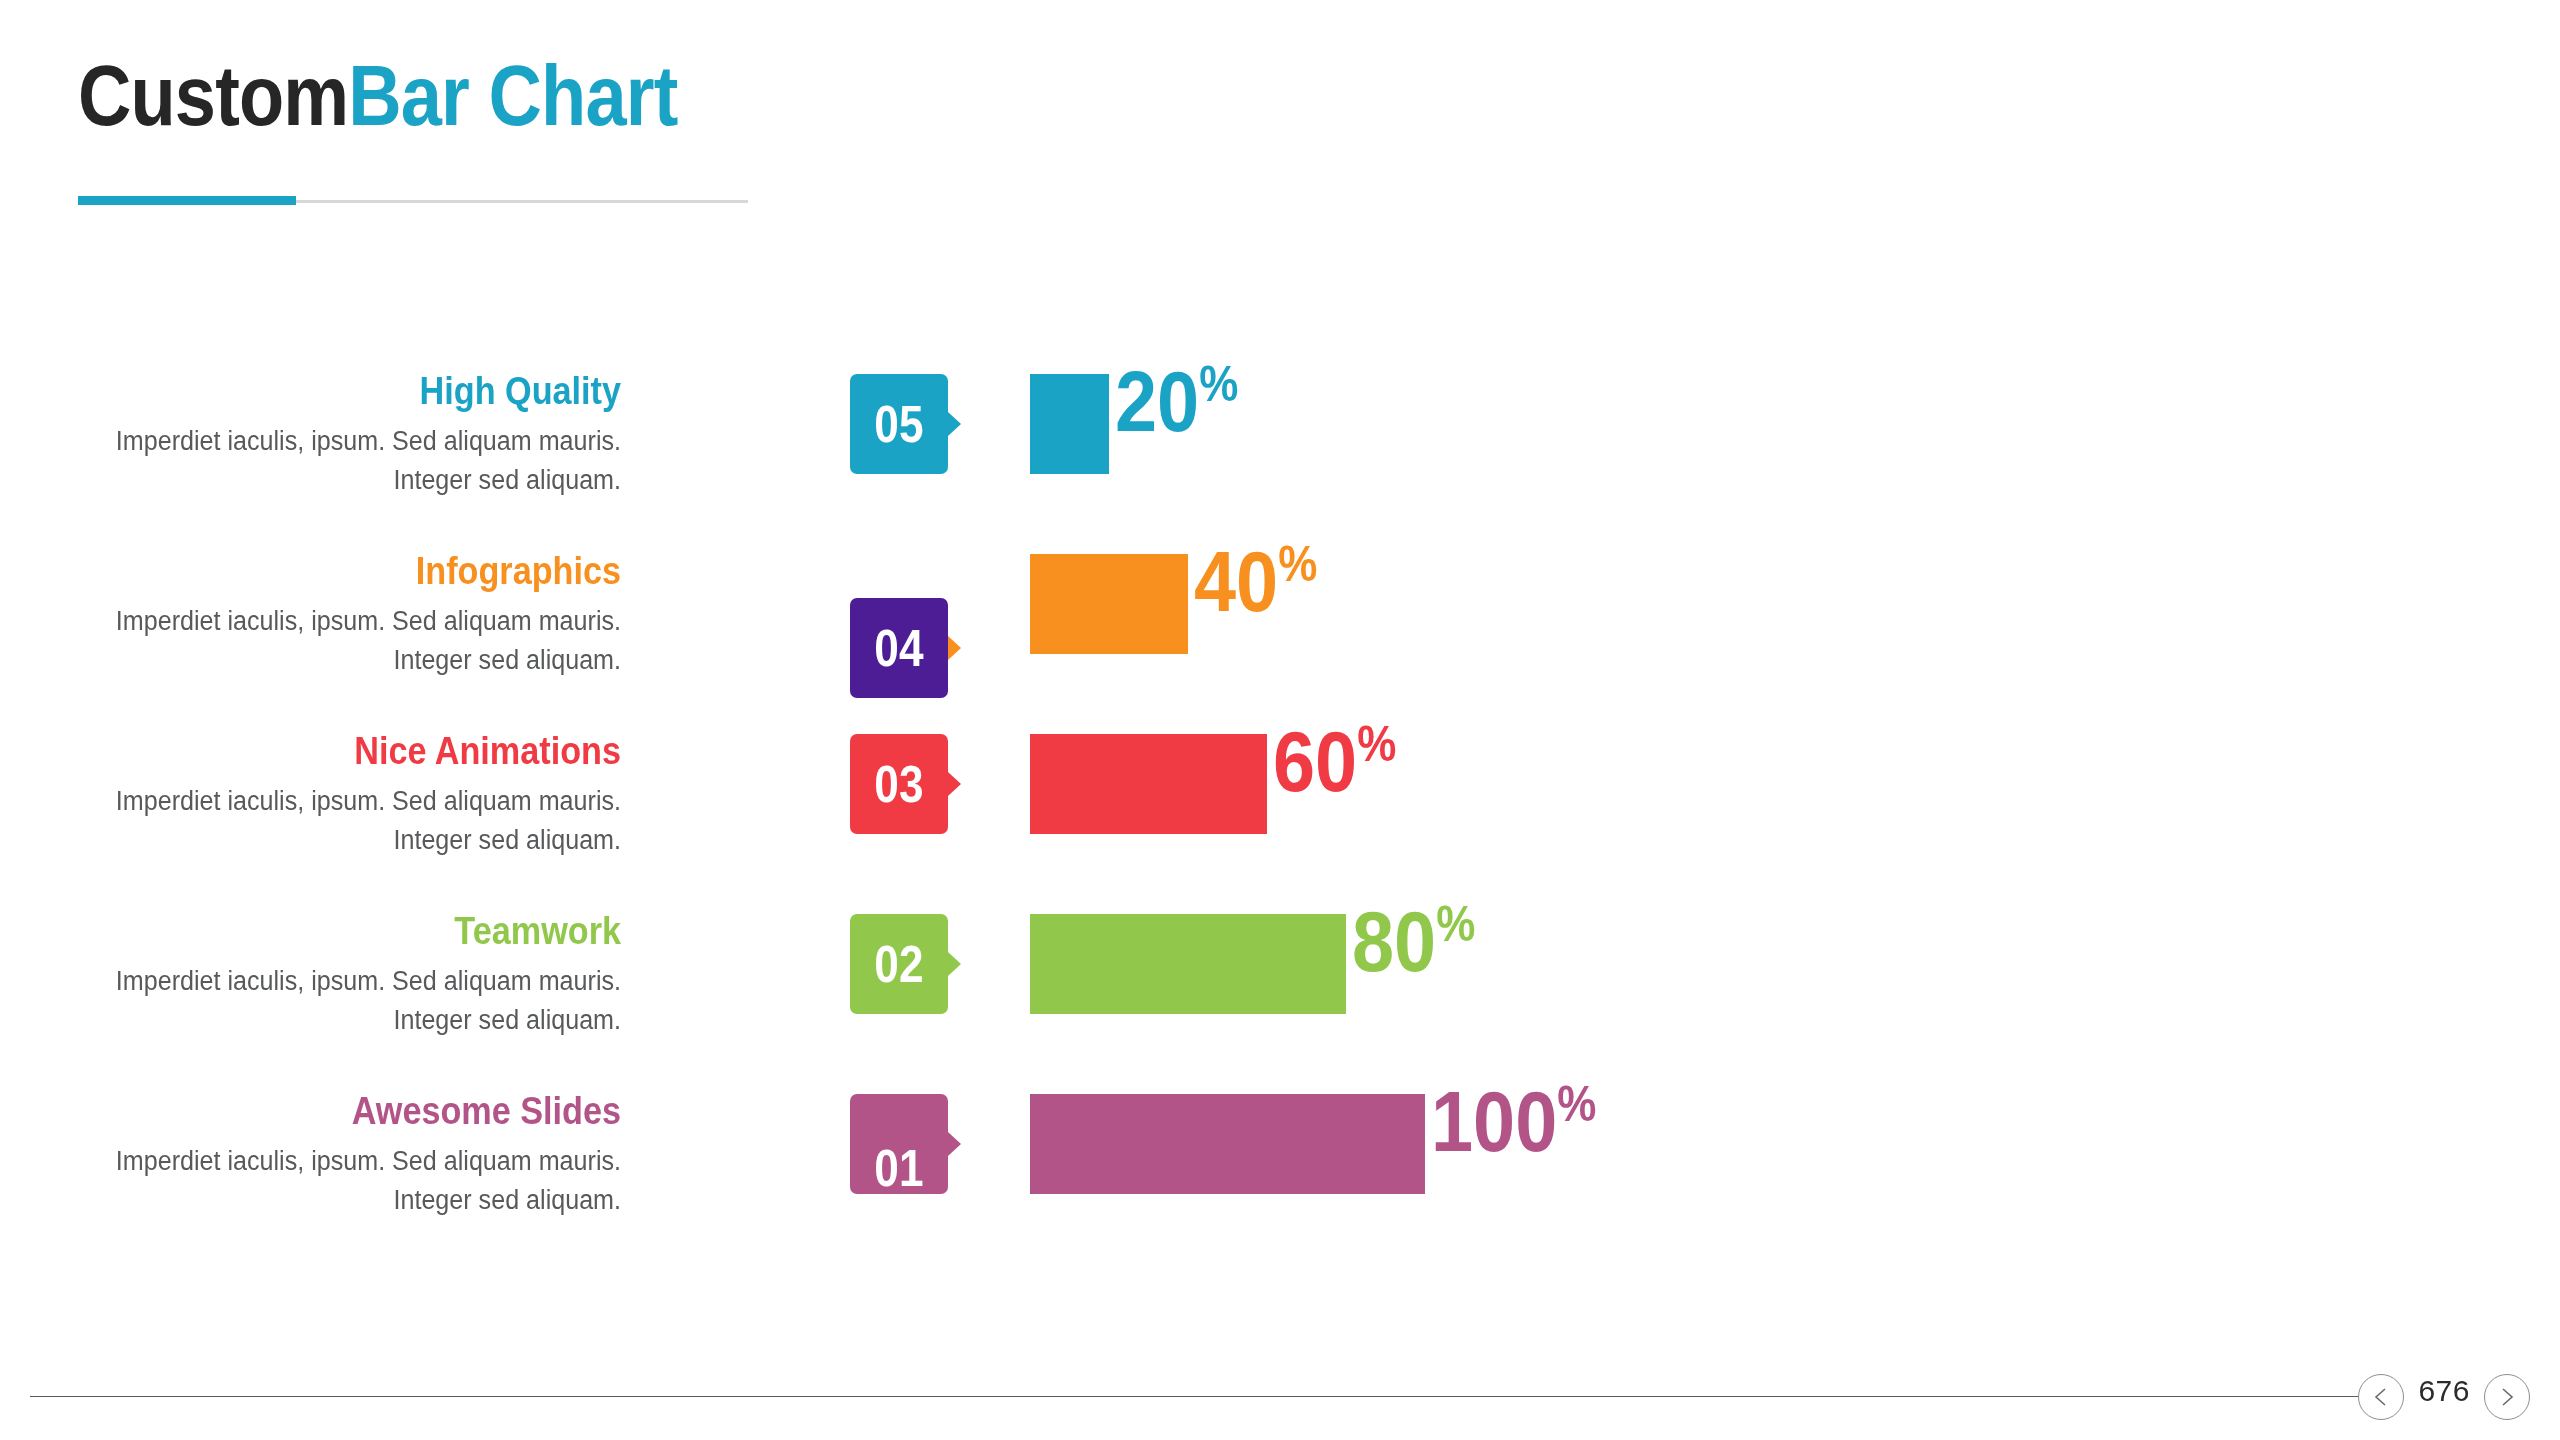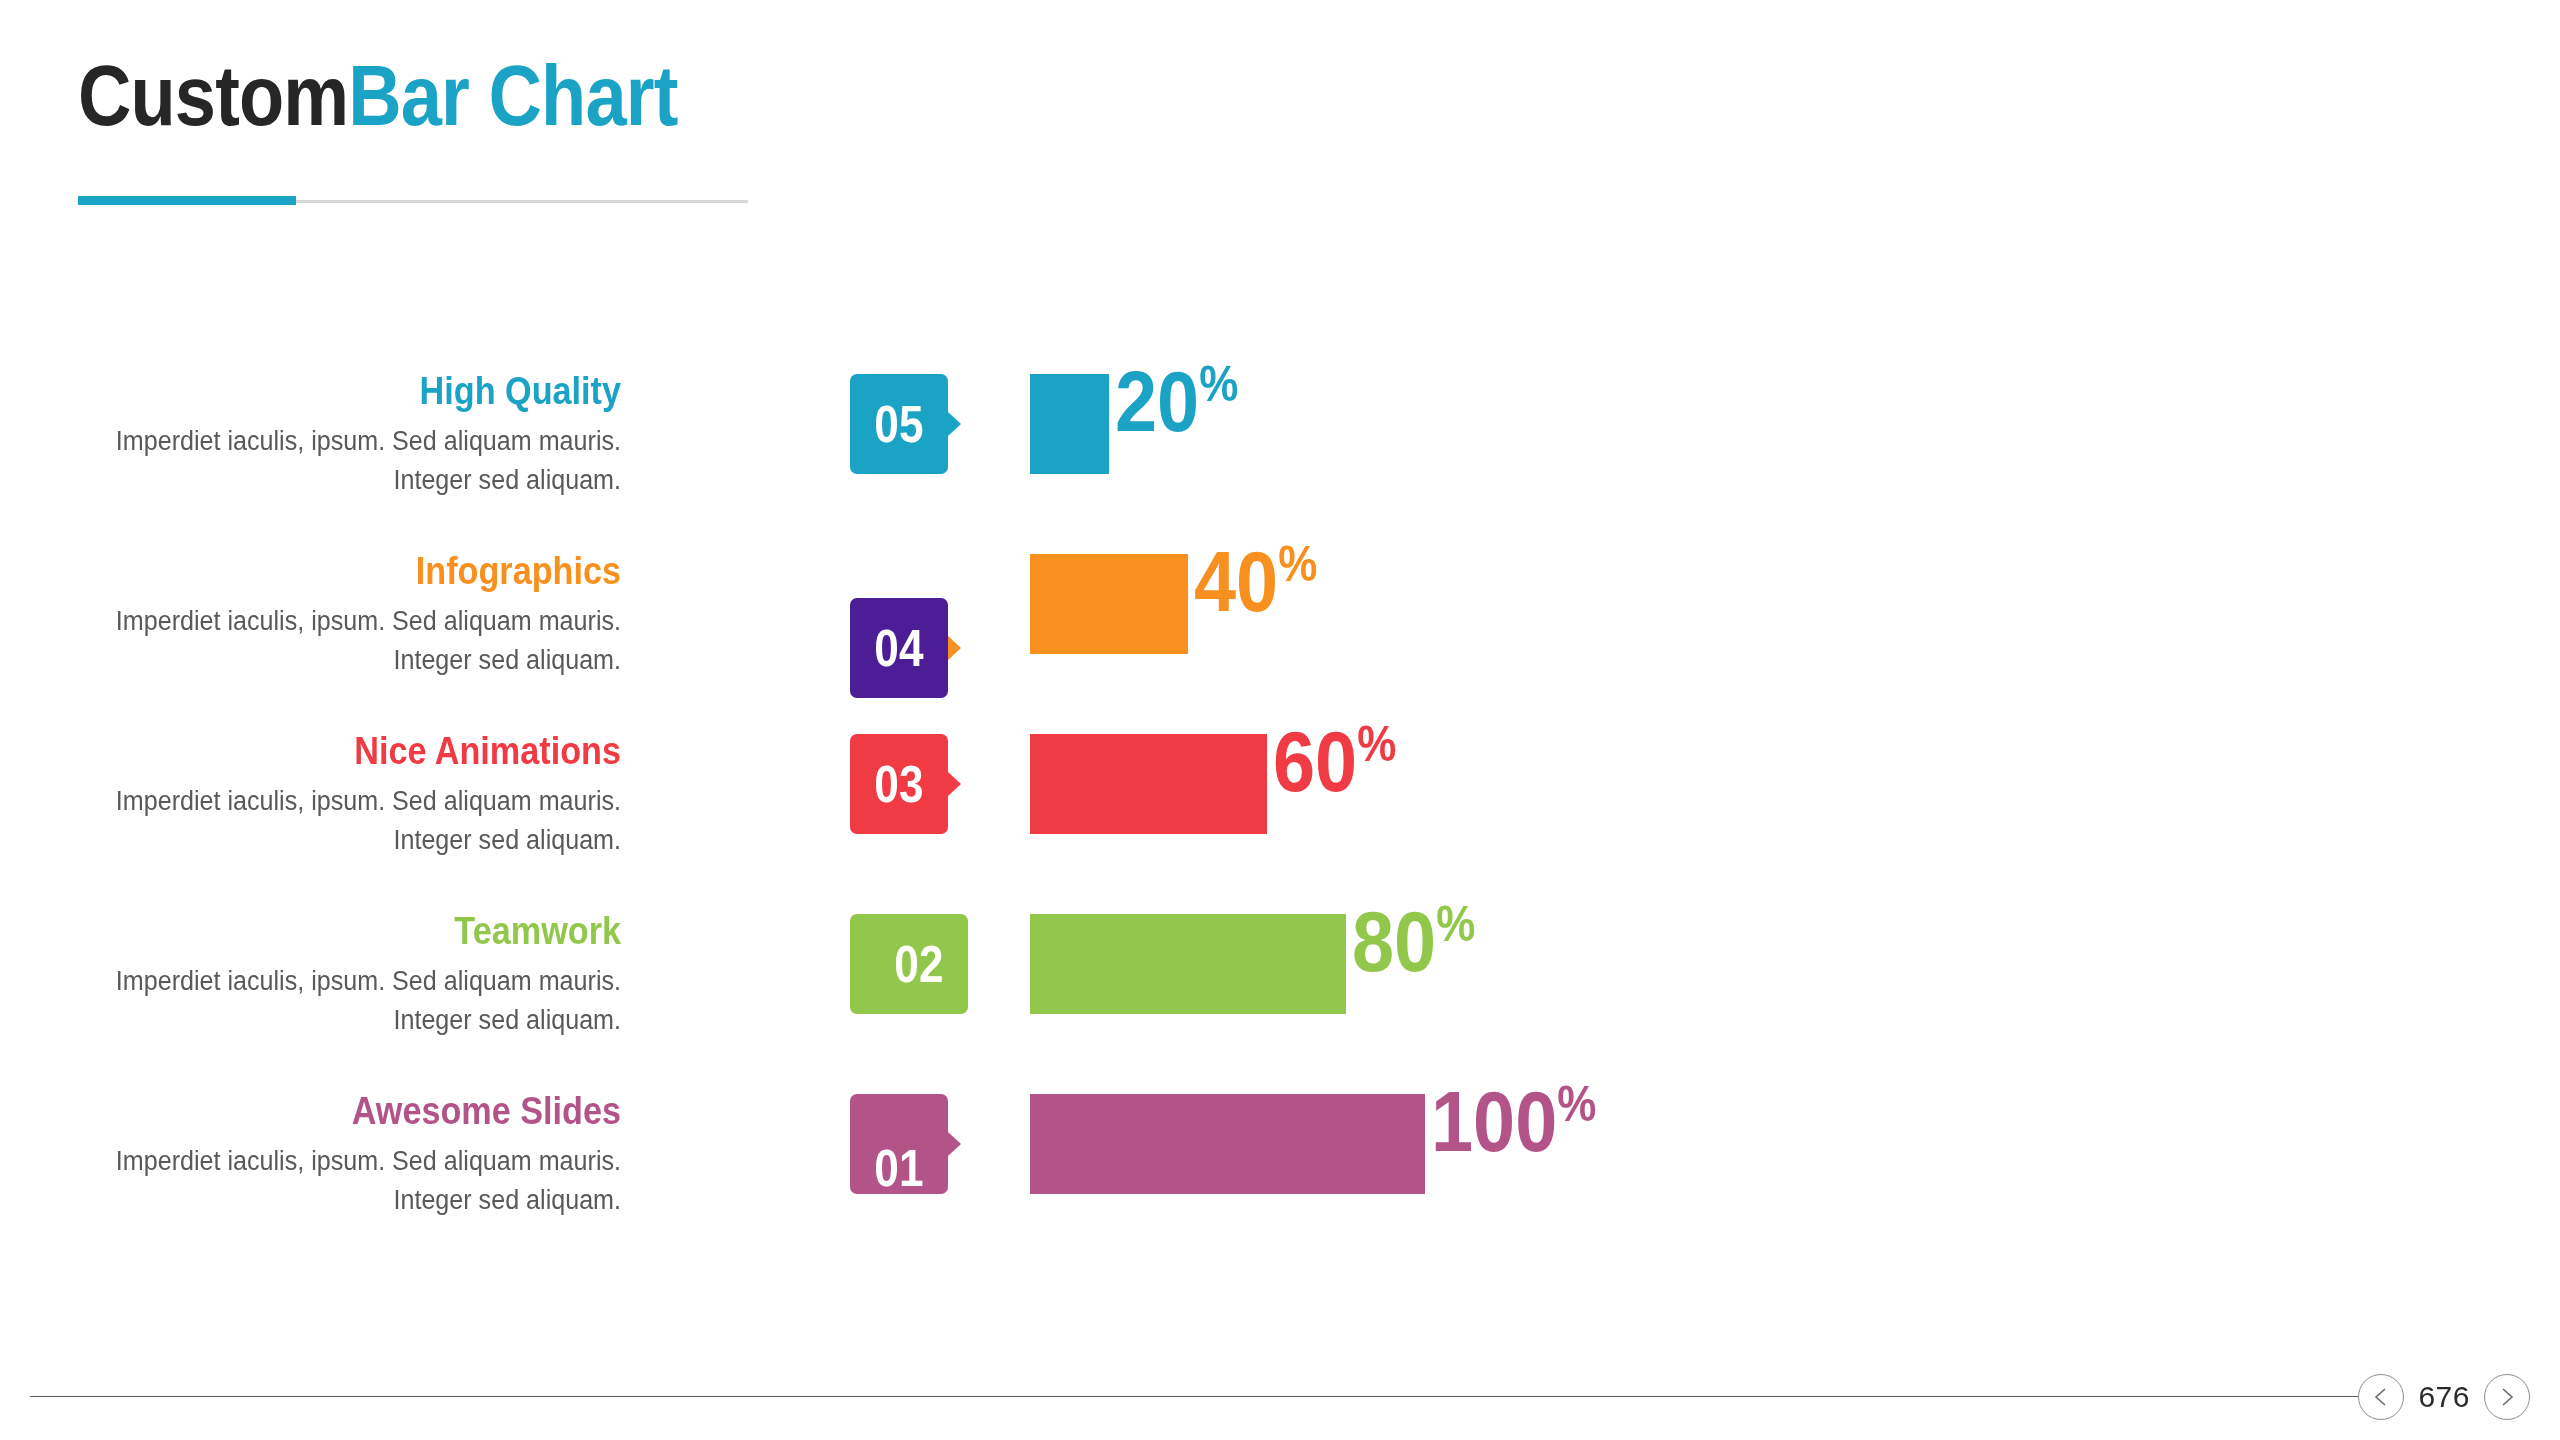--- a/index.html
+++ b/index.html
@@ -164,21 +164,20 @@
     top: 1396px;
     width: 2332px;
     height: 1px;
     background: #5a5a5a;
   }
   .pager {
     position: absolute;
     right: 30px;
     top: 1374px;
     display: flex;
-    align-items: center;
     gap: 14px;
   }
   .pager-btn {
     width: 44px;
     height: 44px;
     border-radius: 50%;
     border: 1px solid #8d8d8d;
     display: flex;
     align-items: center;
     justify-content: center;
@@ -242,21 +241,21 @@
       </div>
       <div class="bar" style="background: rgb(240, 59, 68); width: 237px;"></div>
       <div class="pct" style="color: rgb(240, 59, 68); left: 1273px;"><span>60</span><span class="sym">%</span></div>
     </div>
 
     <div class="row">
       <div class="row-text">
         <div class="row-title" style="color: rgb(145, 200, 76);">Teamwork</div>
         <div class="row-desc">Imperdiet iaculis, ipsum. Sed aliquam mauris. Integer sed aliquam.</div>
       </div>
-      <div class="badge" style="background: rgb(145, 200, 76); padding-left: 20px;">
+      <div class="badge" style="background: rgb(145, 200, 76);">
         <span class="badge-num">02</span>
         <span class="badge-arrow" style="color: rgb(145, 200, 76);"></span>
       </div>
       <div class="bar" style="background: rgb(145, 200, 76); width: 316px;"></div>
       <div class="pct" style="color: rgb(145, 200, 76); left: 1352px;"><span>80</span><span class="sym">%</span></div>
     </div>
 
     <div class="row">
       <div class="row-text">
         <div class="row-title" style="color: rgb(179, 84, 137);">Awesome Slides</div>

